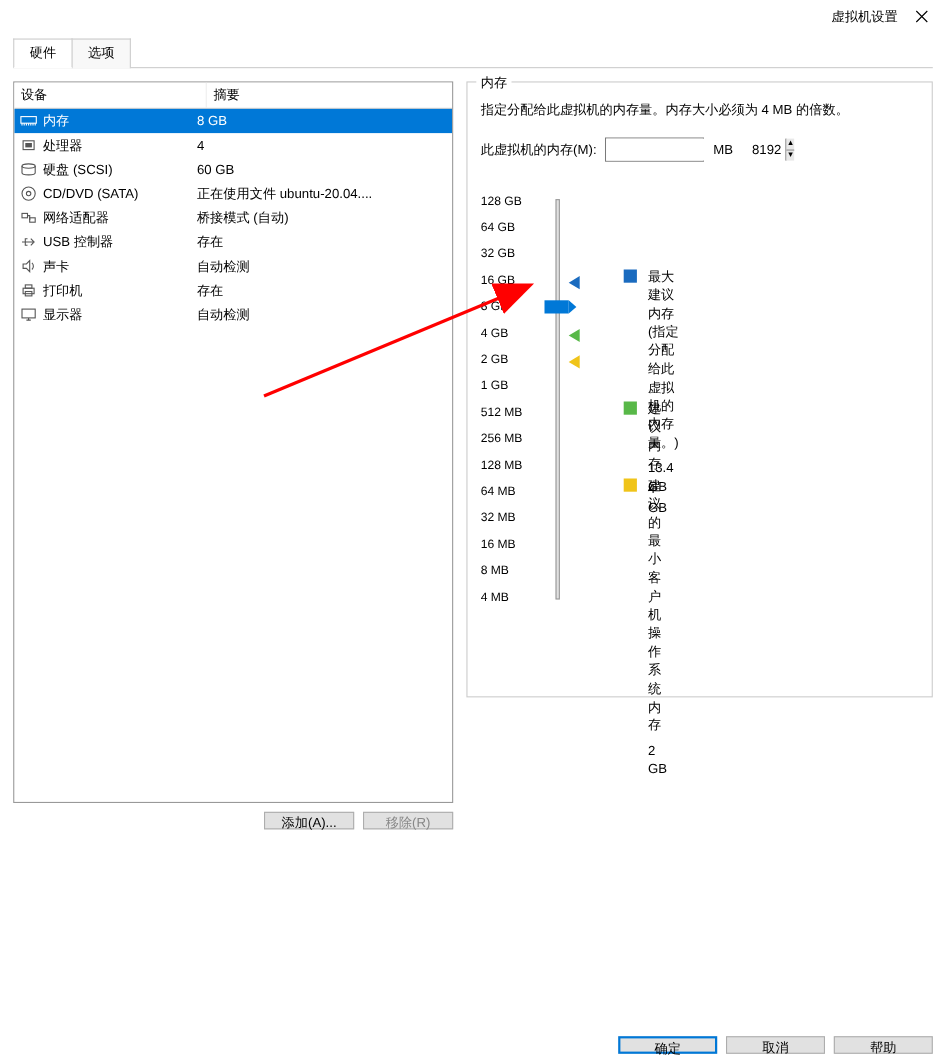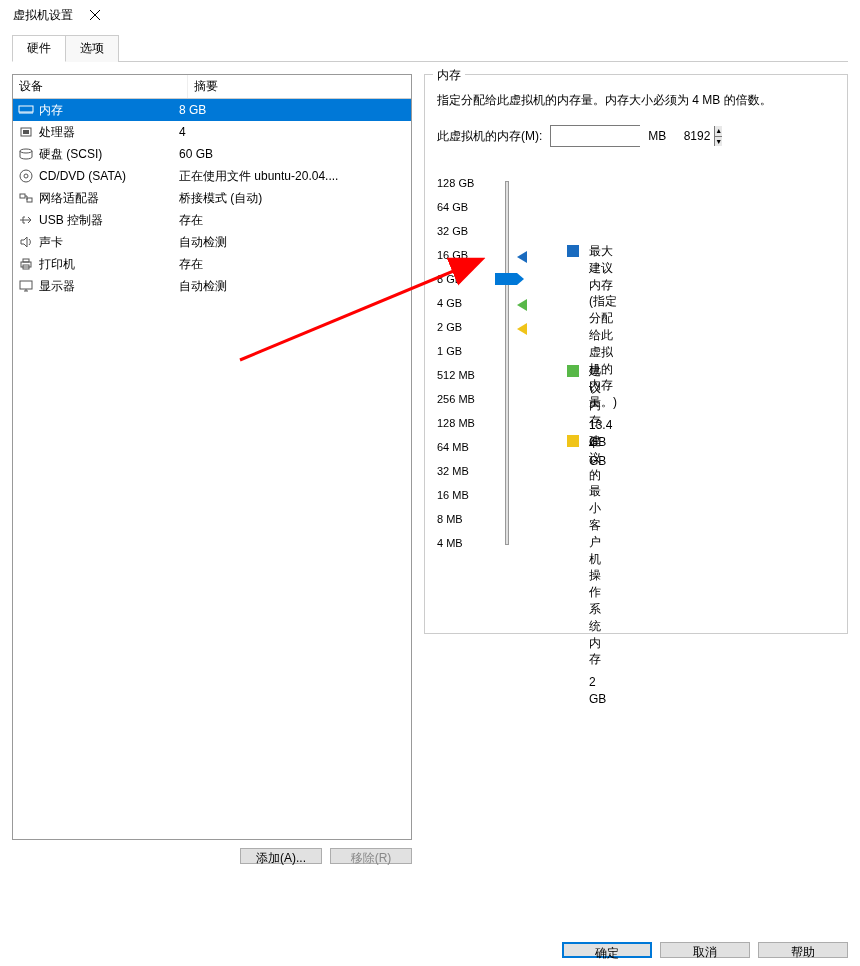--- a/index.html
+++ b/index.html
@@ -11,22 +11,22 @@
   color: #000;
   width: 860px;
   height: 966px;
   overflow: hidden;
   position: relative;
 }
 .titlebar {
   height: 30px;
   display: flex;
   align-items: center;
-  padding: 0 13px;
-  justify-content: flex-start;
+  padding: 0 0;
+  justify-content: flex-end;
 }
 .titlebar-title { font-size: 12px; }
 .close-btn {
   width: 44px;
   height: 30px;
   display: flex;
   align-items: center;
   justify-content: center;
   cursor: pointer;
 }
@@ -60,21 +60,21 @@
 }
 .panel {
   display: flex;
   gap: 12px;
   padding: 12px 0 0 0;
 }
 .left-col { width: 400px; }
 .right-col { flex: 1; }
 .device-table {
   border: 1px solid #999;
-  height: 766px;
+  height: 656px;
   overflow: hidden;
 }
 .dt-header {
   display: flex;
   border-bottom: 1px solid #ccc;
   background: #fff;
 }
 .dt-header .col1 { width: 175px; padding: 3px 6px; border-right: 1px solid #eee; }
 .dt-header .col2 { flex: 1; padding: 3px 6px; }
 .dt-row {

